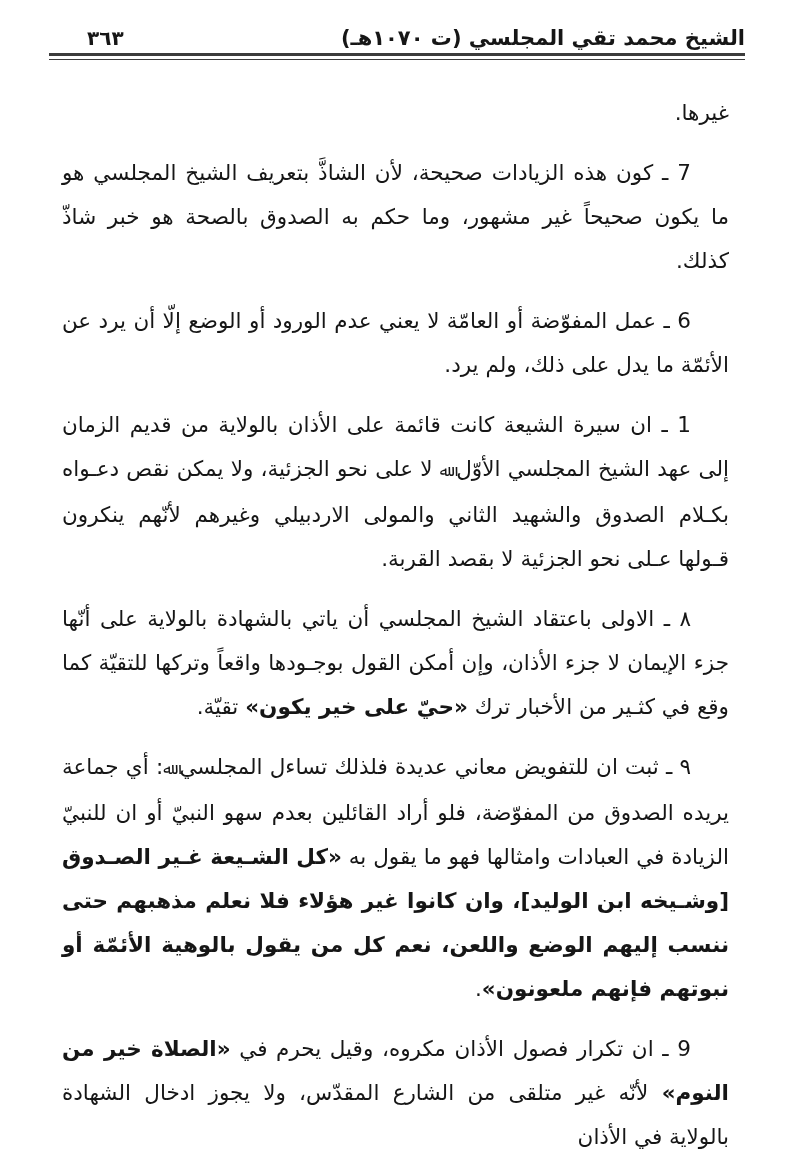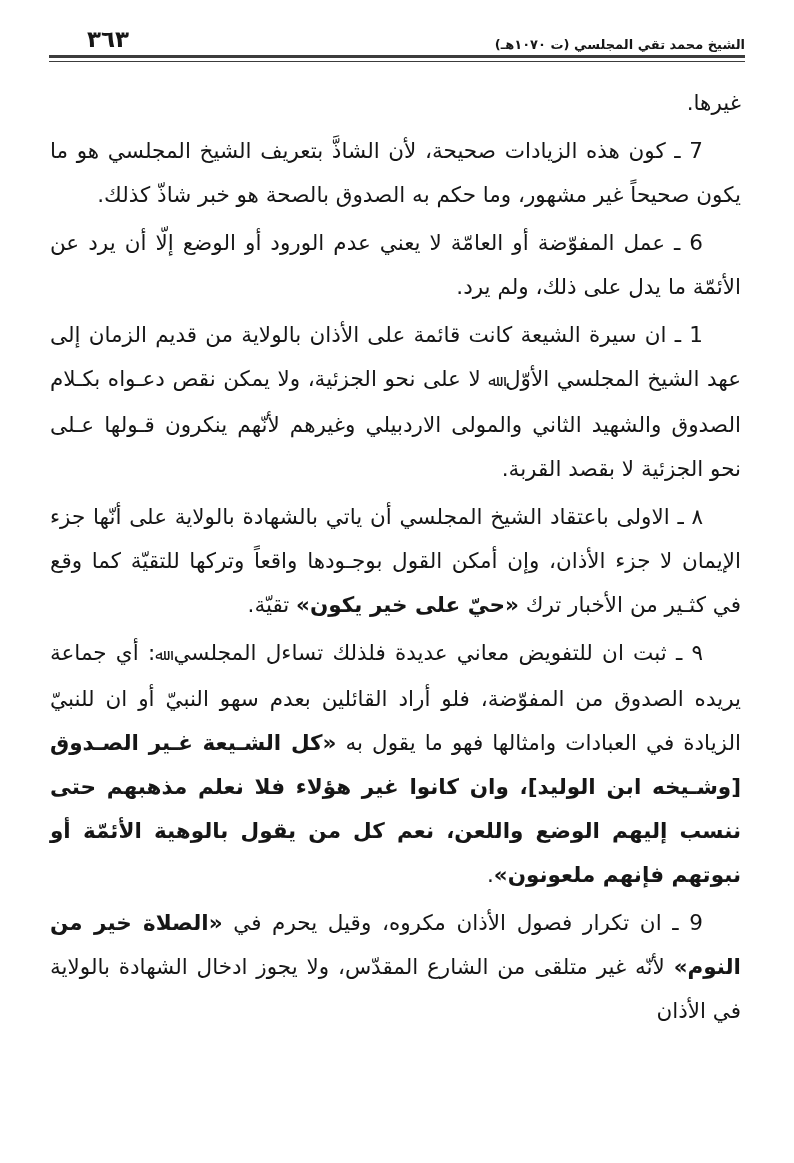--- a/index.html
+++ b/index.html
@@ -20,45 +20,45 @@
   }
   .page-header {
     display: flex;
     flex-direction: row;
     justify-content: space-between;
     align-items: flex-end;
     padding: 26px 49px 0 87px;
     box-sizing: border-box;
   }
   .header-title {
-    font-size: 13px;
+    font-size: 21px;
     font-weight: bold;
     letter-spacing: 0;
     white-space: nowrap;
     margin-left: 20px;
   }
   .header-page-number {
-    font-size: 23px;
+    font-size: 20px;
     font-weight: bold;
   }
   .header-rule {
     margin: 3px 49px 0 49px;
     height: 3px;
     border-top: 3px solid #3c3c3c;
     border-bottom: 1px solid #3c3c3c;
   }
   .page-body {
     padding: 15px 49px 0 46px;
     font-size: 21.5px;
     line-height: 44px;
     text-align: justify;
     box-sizing: border-box;
   }
   .para {
-    margin: 4px;
+    margin: 16px;
     padding: 0;
   }
   .para.indent {
     text-indent: 38px;
   }
   .bold {
     font-weight: bold;
   }
   .honorific {
     font-size: 0.72em;

